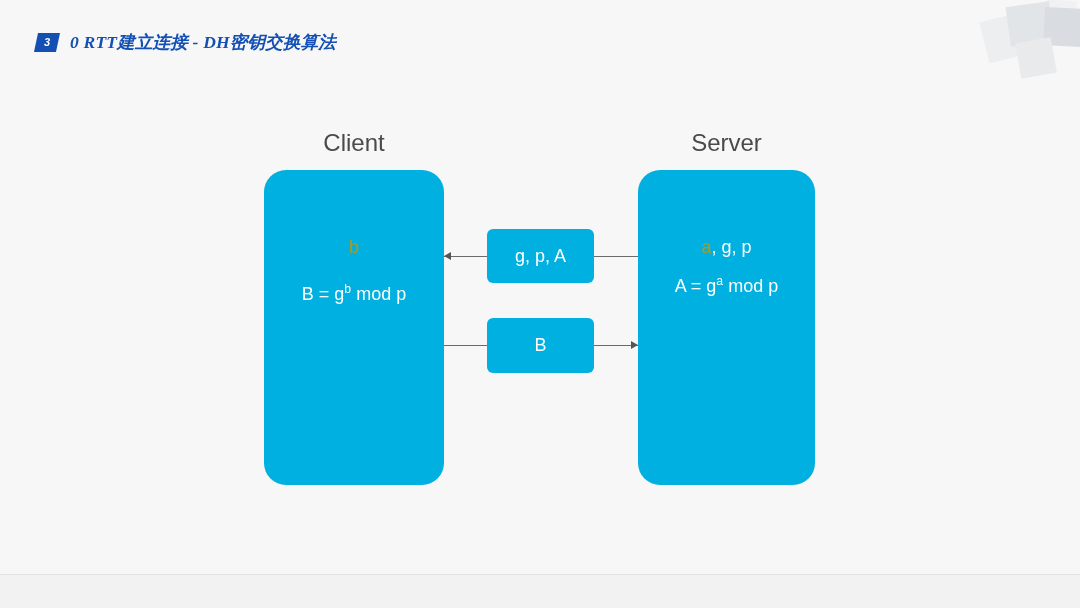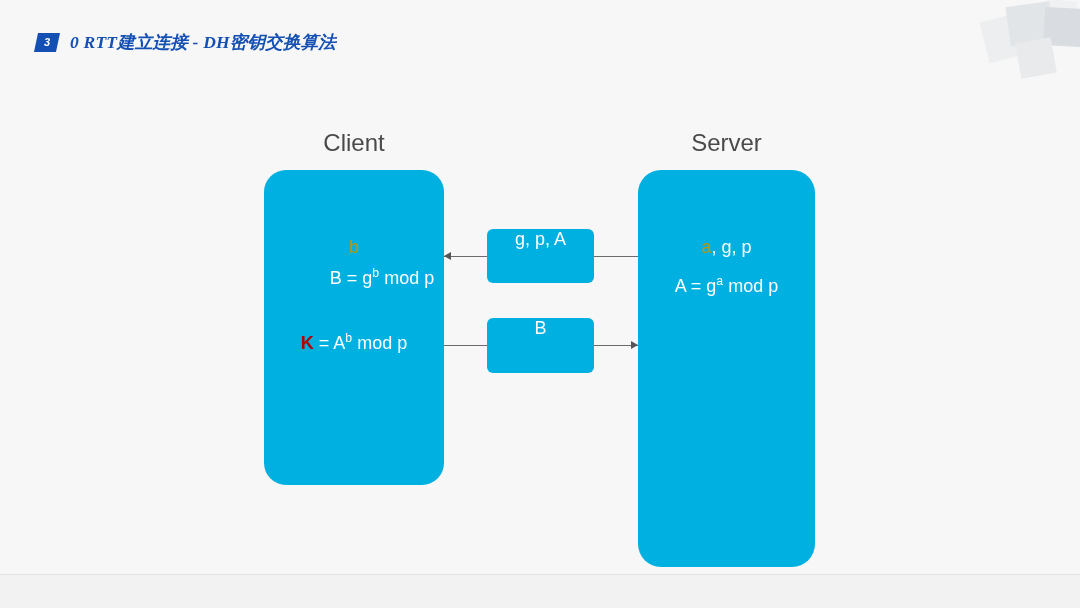--- a/index.html
+++ b/index.html
@@ -89,47 +89,48 @@
   }
   .label-client { left: 264px; top: 129px; width: 180px; }
   .label-server { left: 638px; top: 129px; width: 177px; }
 
   .party-box {
     position: absolute;
     background: #00b0e0;
     border-radius: 22px;
   }
   .box-client { left: 264px; top: 170px; width: 180px; height: 315px; }
-  .box-server { left: 638px; top: 170px; width: 177px; height: 397px; border-radius: 23px; }
+  .box-server { left: 638px; top: 170px; width: 177px; height: 315px; }
 
   .box-line {
     position: absolute;
     width: 100%;
     text-align: center;
     color: #ffffff;
     font-size: 18px;
     white-space: nowrap;
   }
   .secret { color: #b9960f; }
   .kletter { color: #b30000; font-weight: bold; }
   sup { font-size: 0.68em; vertical-align: super; line-height: 0; }
 
   .c-line1 { top: 67px; }
-  .c-line2 { top: 98px; padding-left: 28px; }
+  .c-line2 { top: 114px; }
   .c-line3 { top: 163px; }
   .s-line1 { top: 67px; }
   .s-line2 { top: 106px; }
   .s-line3 { top: 163px; }
 
   
   .msg-box {
     position: absolute;
     background: #00b0e0;
     border-radius: 6px;
     display: flex;
+    align-items: center;
     justify-content: center;
     color: #ffffff;
     font-size: 18px;
   }
   .msg-1 { left: 487px; top: 229px; width: 107px; height: 54px; }
   .msg-2 { left: 487px; top: 318px; width: 107px; height: 55px; }
 
   
   .conn {
     position: absolute;
@@ -190,23 +191,20 @@
 
     <div class="party-label label-client">Client</div>
     <div class="party-label label-server">Server</div>
 
     <div class="party-box box-client">
       <div class="box-line c-line1">
         <span class="secret">b</span><span></span>
       </div>
       <div class="box-line c-line2">
         <span>B = g</span><sup>b</sup><span> mod p</span>
-      </div>
-      <div class="box-line c-line3">
-        <span class="kletter">K</span><span> = A</span><sup>b</sup><span> mod p</span>
       </div>
     </div>
 
     <div class="party-box box-server">
       <div class="box-line s-line1">
         <span class="secret">a</span><span>, g, p</span>
       </div>
       <div class="box-line s-line2">
         <span>A = g</span><sup>a</sup><span> mod p</span>
       </div>

